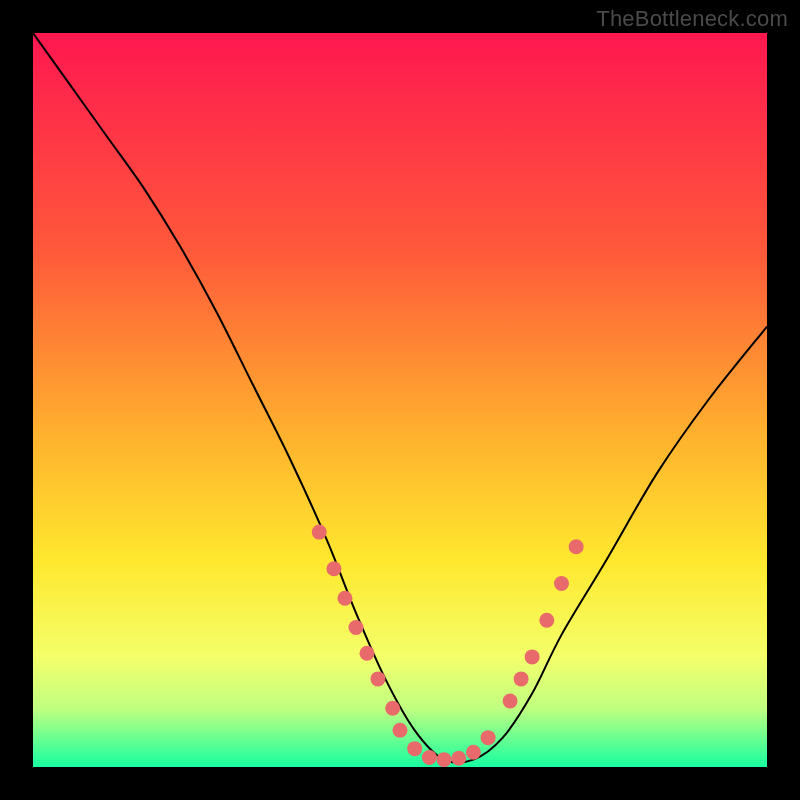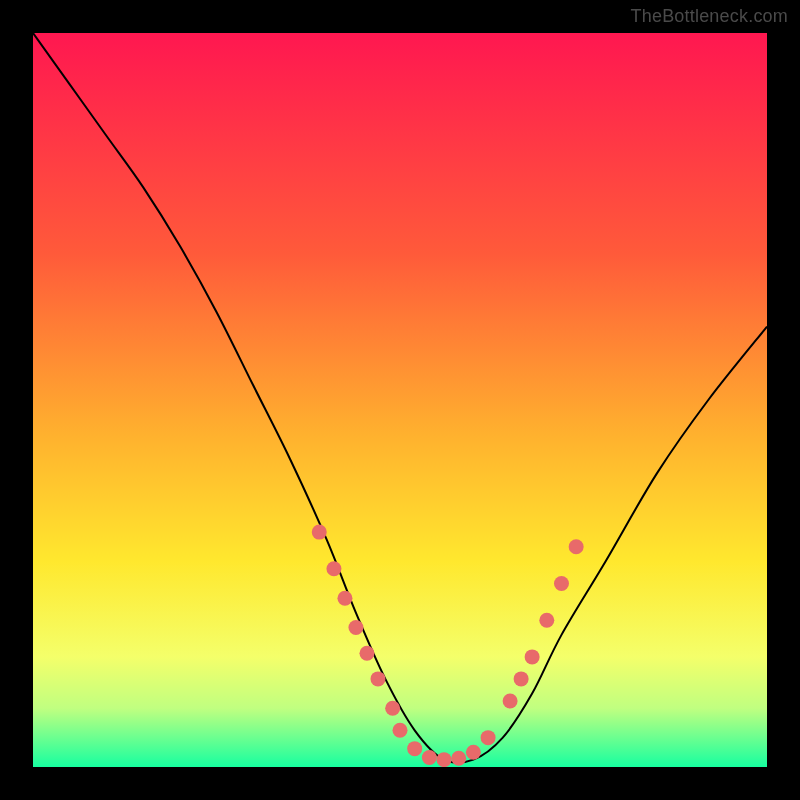--- a/index.html
+++ b/index.html
@@ -15,21 +15,21 @@
     position: relative;
     width: 800px;
     height: 800px;
     background: #000;
   }
   .watermark {
     position: absolute;
     top: 6px;
     right: 12px;
     color: #4a4a4a;
-    font-size: 18px;
+    font-size: 22px;
     font-weight: 500;
     z-index: 10;
     letter-spacing: 0.2px;
   }
   .plot-area {
     position: absolute;
     left: 33px;
     top: 33px;
     width: 734px;
     height: 734px;

